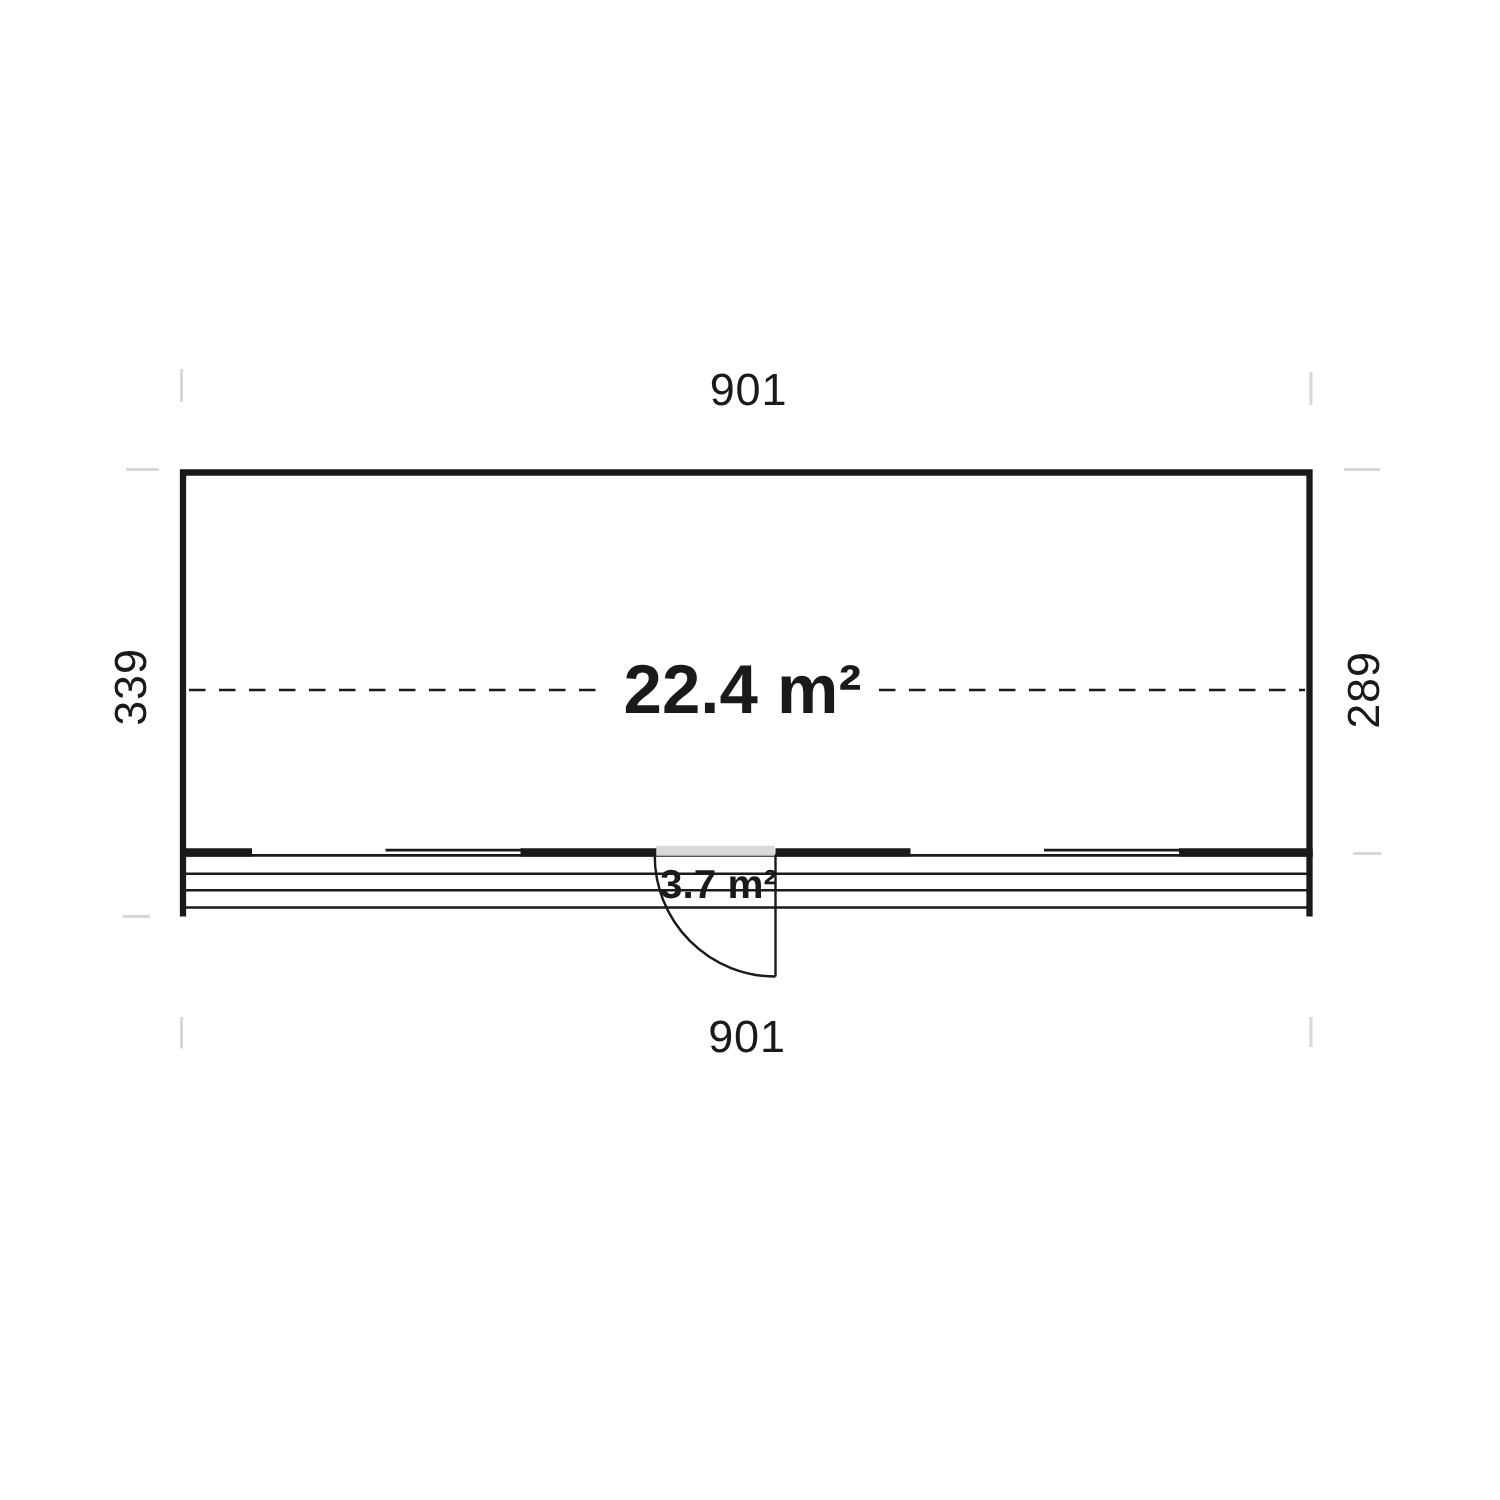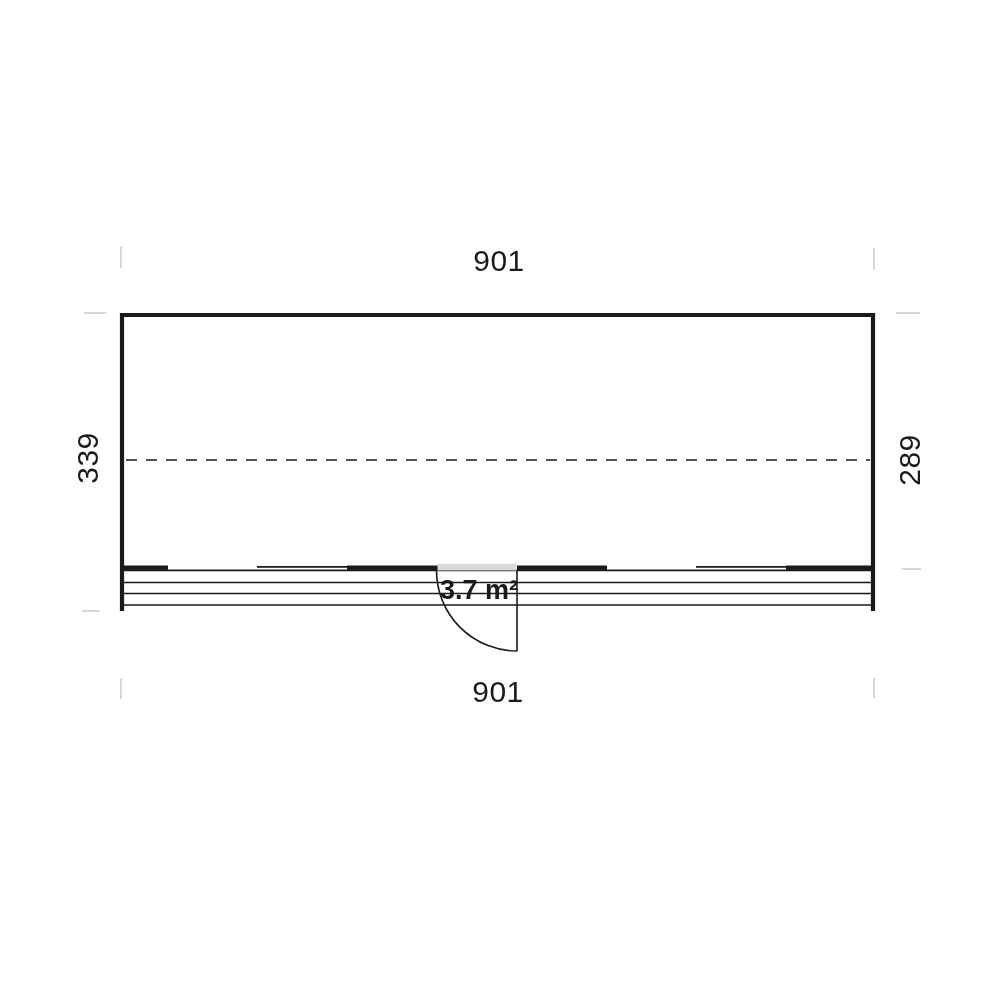--- a/index.html
+++ b/index.html
@@ -91,17 +91,18 @@
       <path d="M436.5 570.5 A 80.5 80.5 0 0 0 517 651"></path>
     </g>
   </svg>
 
   <div class="label dim" style="left:499px;top:261px;">901</div>
 
   <div class="label dim vert" style="left:88px;top:458px;">339</div>
 
   <div class="label dim vert" style="left:910px;top:460px;">289</div>
 
+  <div class="label area-main" style="left:495px;top:459px;">22.4 m²</div>
 
   <div class="label area-terrace" style="left:479px;top:590px;">3.7 m²</div>
 
   <div class="label dim" style="left:498px;top:692px;">901</div>
 </div>
 
 </body></html>

